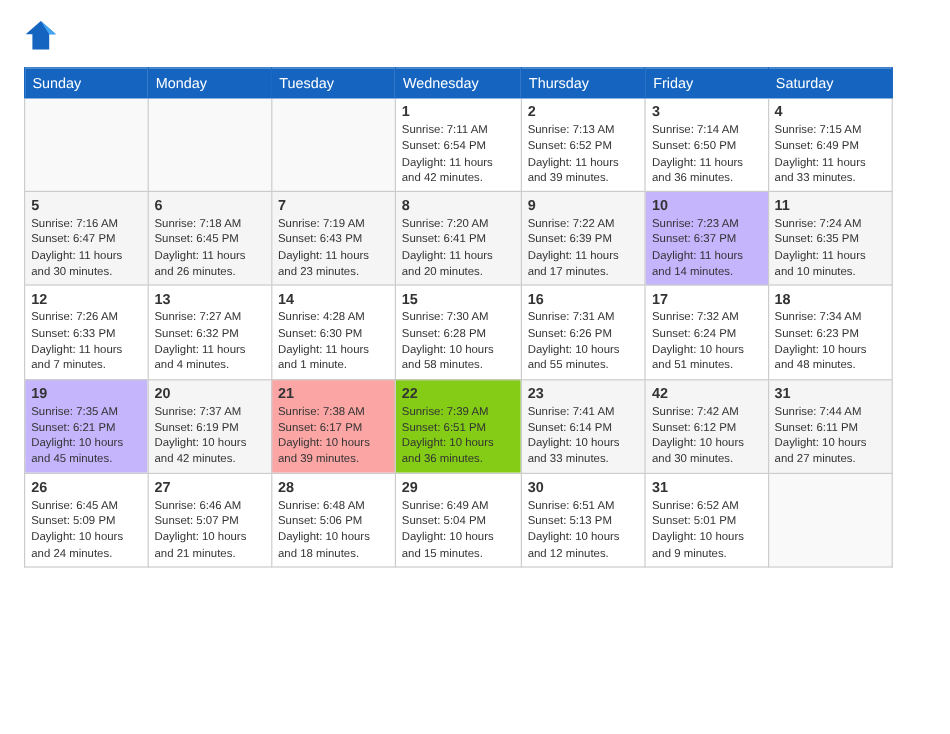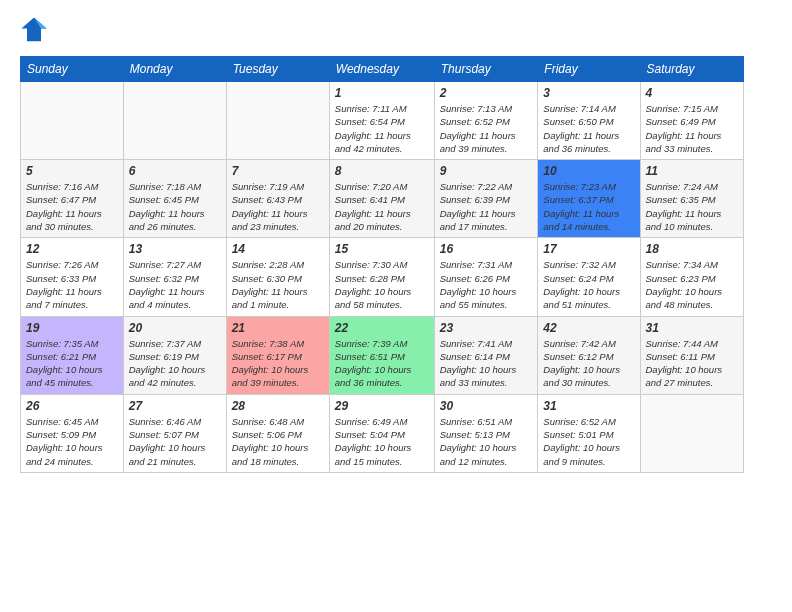--- a/index.html
+++ b/index.html
@@ -7,21 +7,20 @@
       font-family: Arial, sans-serif;
       background: #fff;
       width: 792px;
       height: 612px;
       overflow: hidden;
     }
     .page {
       width: 764px;
       min-height: 612px;
       padding: 16px 20px 10px 20px;
-      font-style: italic;
     }
     .header {
       display: flex;
       justify-content: space-between;
       align-items: flex-start;
       margin-bottom: 12px;
     }
     .logo {
       display: flex;
       align-items: center;
@@ -189,21 +188,21 @@
             <div class="day-info">Sunrise: 7:20 AM
 Sunset: 6:41 PM
 Daylight: 11 hours and 20 minutes.</div>
           </td>
           <td style="background-color: rgb(245, 245, 245);">
             <span class="day-number">9</span>
             <div class="day-info">Sunrise: 7:22 AM
 Sunset: 6:39 PM
 Daylight: 11 hours and 17 minutes.</div>
           </td>
-          <td style="background-color: #3b82f6;">
+          <td style="background-color: #c4b5fd;">
             <span class="day-number">10</span>
             <div class="day-info">Sunrise: 7:23 AM
 Sunset: 6:37 PM
 Daylight: 11 hours and 14 minutes.</div>
           </td>
           <td style="background-color: rgb(245, 245, 245); margin-top: 23px;">
             <span class="day-number">11</span>
             <div class="day-info">Sunrise: 7:24 AM
 Sunset: 6:35 PM
 Daylight: 11 hours and 10 minutes.</div>
@@ -217,21 +216,21 @@
 Daylight: 11 hours and 7 minutes.</div>
           </td>
           <td>
             <span class="day-number">13</span>
             <div class="day-info">Sunrise: 7:27 AM
 Sunset: 6:32 PM
 Daylight: 11 hours and 4 minutes.</div>
           </td>
           <td>
             <span class="day-number">14</span>
-            <div class="day-info">Sunrise: 2:28 AM
+            <div class="day-info">Sunrise: 4:28 AM
 Sunset: 6:30 PM
 Daylight: 11 hours and 1 minute.</div>
           </td>
           <td>
             <span class="day-number">15</span>
             <div class="day-info">Sunrise: 7:30 AM
 Sunset: 6:28 PM
 Daylight: 10 hours and 58 minutes.</div>
           </td>
           <td>
@@ -265,21 +264,21 @@
             <div class="day-info">Sunrise: 7:37 AM
 Sunset: 6:19 PM
 Daylight: 10 hours and 42 minutes.</div>
           </td>
           <td style="background-color: #fca5a5;">
             <span class="day-number">21</span>
             <div class="day-info">Sunrise: 7:38 AM
 Sunset: 6:17 PM
 Daylight: 10 hours and 39 minutes.</div>
           </td>
-          <td style="background-color: #86efac;">
+          <td style="background-color: #84cc16;">
             <span class="day-number">22</span>
             <div class="day-info">Sunrise: 7:39 AM
 Sunset: 6:51 PM
 Daylight: 10 hours and 36 minutes.</div>
           </td>
           <td style="background-color: rgb(245, 245, 245); margin-left: 40px;">
             <span class="day-number">23</span>
             <div class="day-info">Sunrise: 7:41 AM
 Sunset: 6:14 PM
 Daylight: 10 hours and 33 minutes.</div>

